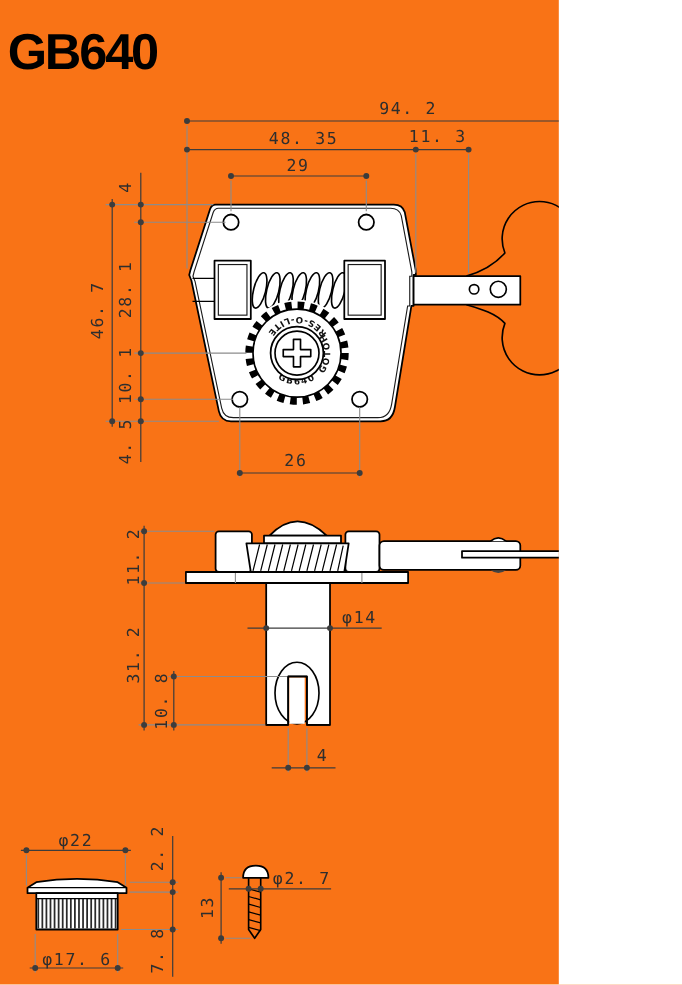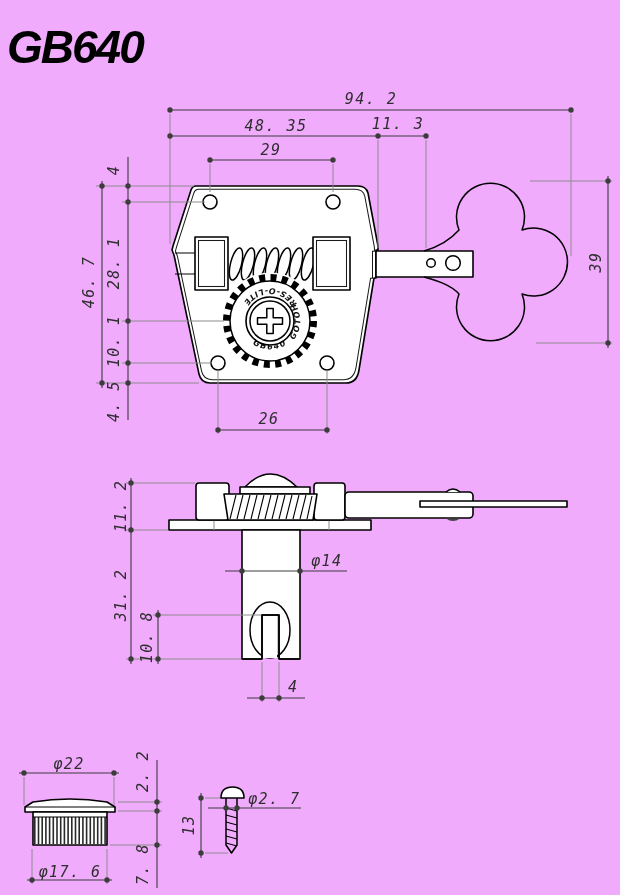--- a/index.html
+++ b/index.html
@@ -1,16 +1,16 @@
 <!DOCTYPE html>
 <html><head>
 <meta charset="utf-8">
 <style>
   html,body{margin:0;padding:0;background:#ffffff;}
-  #stage{position:relative;width:620px;height:895px;background:#f0abfc;overflow:hidden;font-style:italic;}
+  #stage{position:relative;width:508px;height:895px;background:#f97316;overflow:hidden;}
   svg{display:block;}
   .part{fill:#ffffff;stroke:#000000;stroke-width:1.6;stroke-linejoin:round;}
   .pn{fill:none;stroke:#000000;stroke-width:1.5;stroke-linejoin:round;}
   .thin{stroke-width:1.1;}
   .inner{fill:none;stroke:#1a1a1a;stroke-width:1.05;}
   .dim{fill:none;stroke:#3c3c3c;stroke-width:1.1;}
   .ext{fill:none;stroke:#8c8c8c;stroke-width:1;}
   .dot{fill:#3c3c3c;stroke:none;}
   .dt{font-family:"DejaVu Sans Mono",monospace;font-size:15px;fill:#2e2e2e;letter-spacing:1.5px;}
   .ring{font-family:"DejaVu Sans",sans-serif;font-size:8px;font-weight:bold;fill:#111;letter-spacing:1.5px;}

